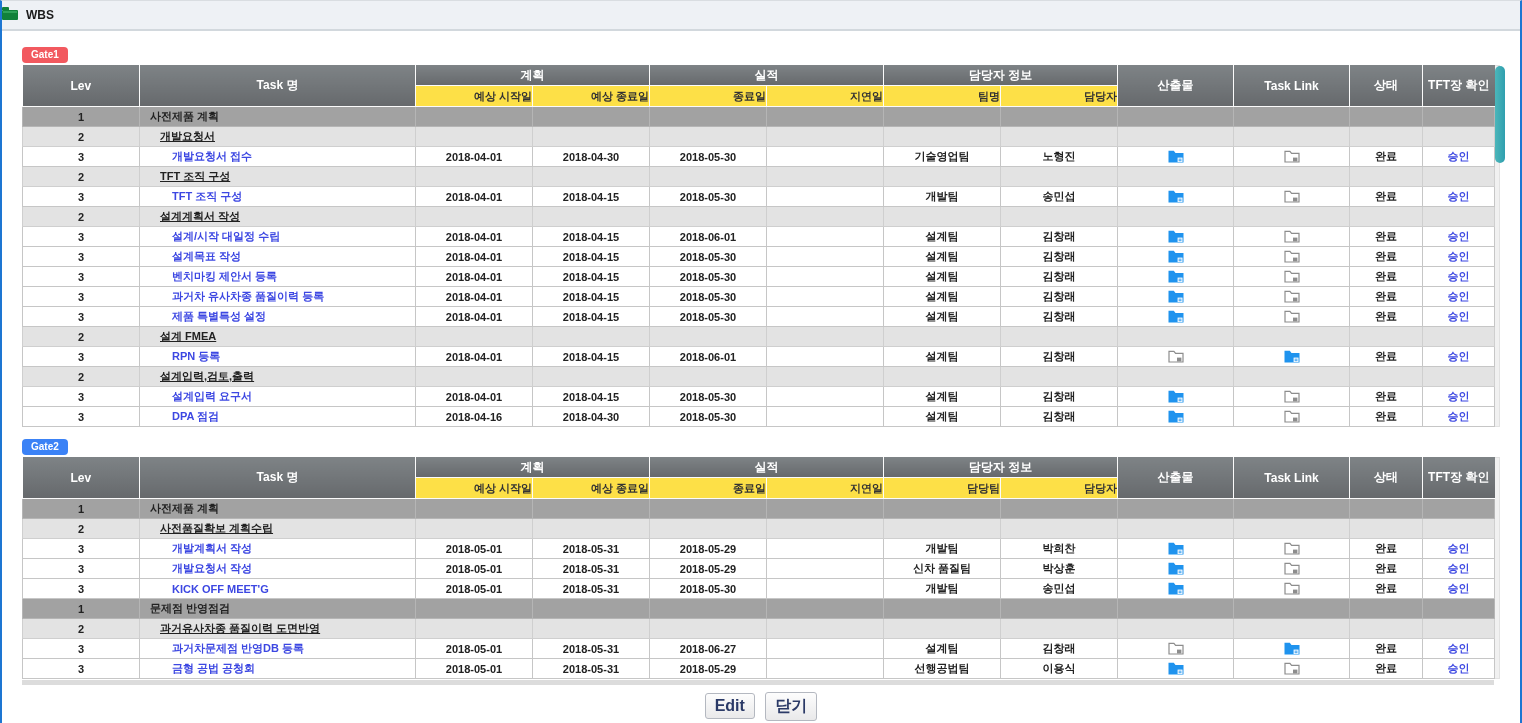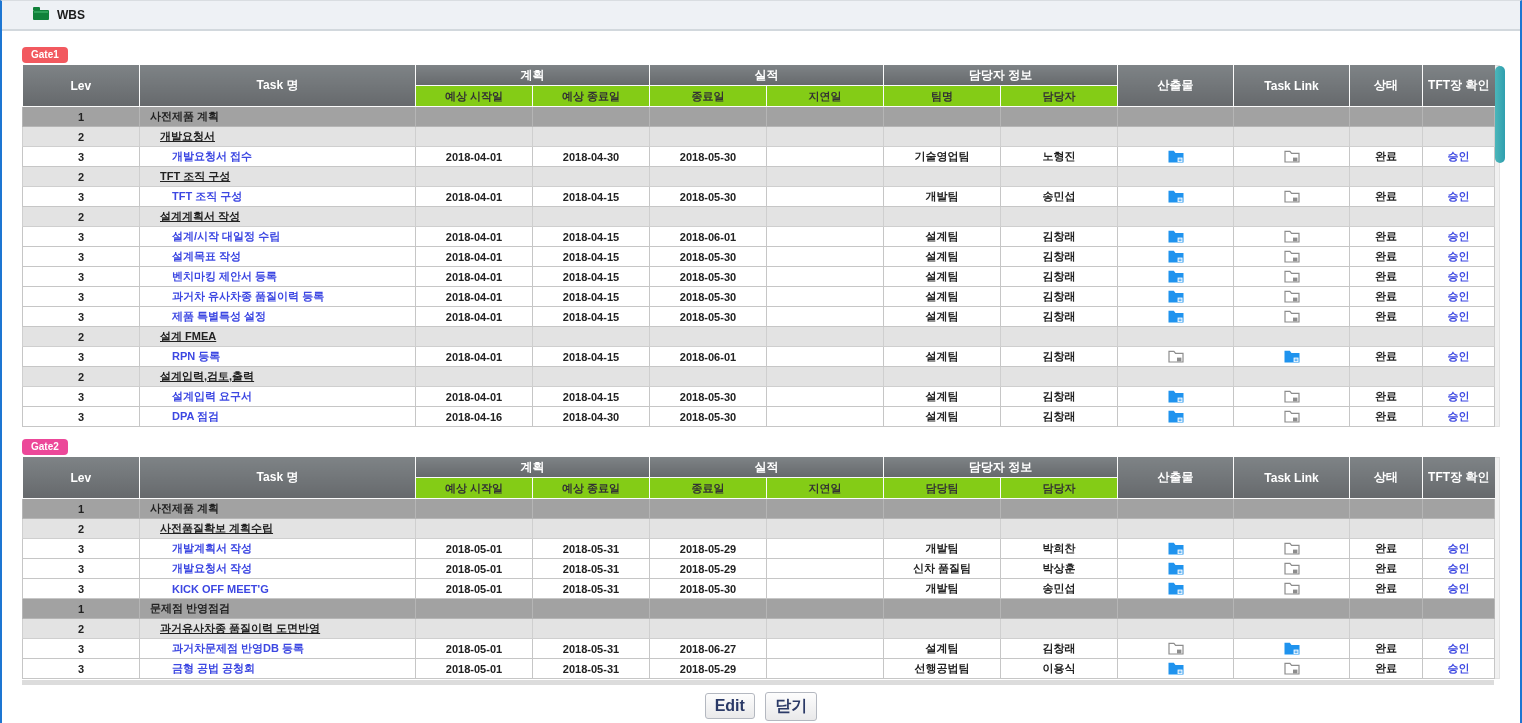--- a/index.html
+++ b/index.html
@@ -9,21 +9,21 @@
     overflow:hidden;
   }
   .window{
     position:absolute;inset:0;background:#fff;
     border-left:2px solid #1d76d2;border-right:2px solid #1d76d2;
     border-top:1px solid #d9dde1;box-sizing:border-box;
   }
   
   .titlebar{
     height:28px;background:#eef1f5;border-bottom:2px solid #d2d8dd;
-    display:flex;align-items:center;padding-left:31px;
+    display:flex;align-items:center;
   }
   .tfolder{width:16px;height:10px;background:#11813a;border-radius:1px;position:relative;margin-right:8px;}
   .tfolder::before{content:"";position:absolute;top:-3px;left:0;width:7px;height:3px;background:#11813a;border-radius:1px 1px 0 0;}
   .tfolder::after{content:"";position:absolute;top:1px;left:1px;right:1px;height:2px;background:#2ea158;}
   .titlebar .ttl{font-size:12px;font-weight:bold;color:#1b1b1b;}
   
   .content{padding:13px 20px 0 20px;}
   .gate-badge{
     display:inline-block;color:#fff;font-size:10px;font-weight:bold;
     padding:2px 9px 3px 9px;border-radius:4px;margin-bottom:2px;
@@ -35,21 +35,21 @@
     font-size:11px;
   }
   table.wbs th{
     background:linear-gradient(#7e8386,#66696c);color:#fff;font-weight:bold;
     font-size:12px;height:20px;padding:0;border:1px solid #fbfbfb;
     border-top:none;overflow:hidden;white-space:nowrap;
   }
   table.wbs th:first-child{border-left:none;}
   table.wbs th:last-child{border-right:none;}
   table.wbs th.sub{
-    background:#84cc16;color:#333;font-size:11px;
+    background:#fde047;color:#333;font-size:11px;text-align:right;
   }
   table.wbs td{
     height:20px;padding:0 4px;border:1px solid #c6c6c6;
     font-weight:bold;color:#222;overflow:hidden;white-space:nowrap;box-sizing:border-box;
   }
   tr.lev-1 td{background:#a2a2a2;border-color:#b5b5b5;}
   tr.lev-2 td{background:#e3e3e3;border-color:#cfcfcf;}
   tr.lev-3 td{background:#fff;}
   td.c{text-align:center;}
   td.task{text-align:left;}
@@ -428,21 +428,21 @@
                     </svg></td>
                   <td class="c"><span>완료</span></td>
                   <td class="c"><a class="approve">승인</a></td>
                 </tr>
               </tbody>
             </table>
             <div class="vscroll">
               <div class="vthumb"></div>
             </div>
           </div></div>
-        <div class="gate-section"><span class="gate-badge" style="background: #ec4899;">Gate2</span><div class="table-wrap">
+        <div class="gate-section"><span class="gate-badge" style="background: #3b82f6;">Gate2</span><div class="table-wrap">
             <table class="wbs">
               <colgroup>
                 <col style="width: 117px;">
                 <col style="width: 276px;">
                 <col style="width: 117px;">
                 <col style="width: 117px;">
                 <col style="width: 117px;">
                 <col style="width: 117px;">
                 <col style="width: 117px;">
                 <col style="width: 117px;">

